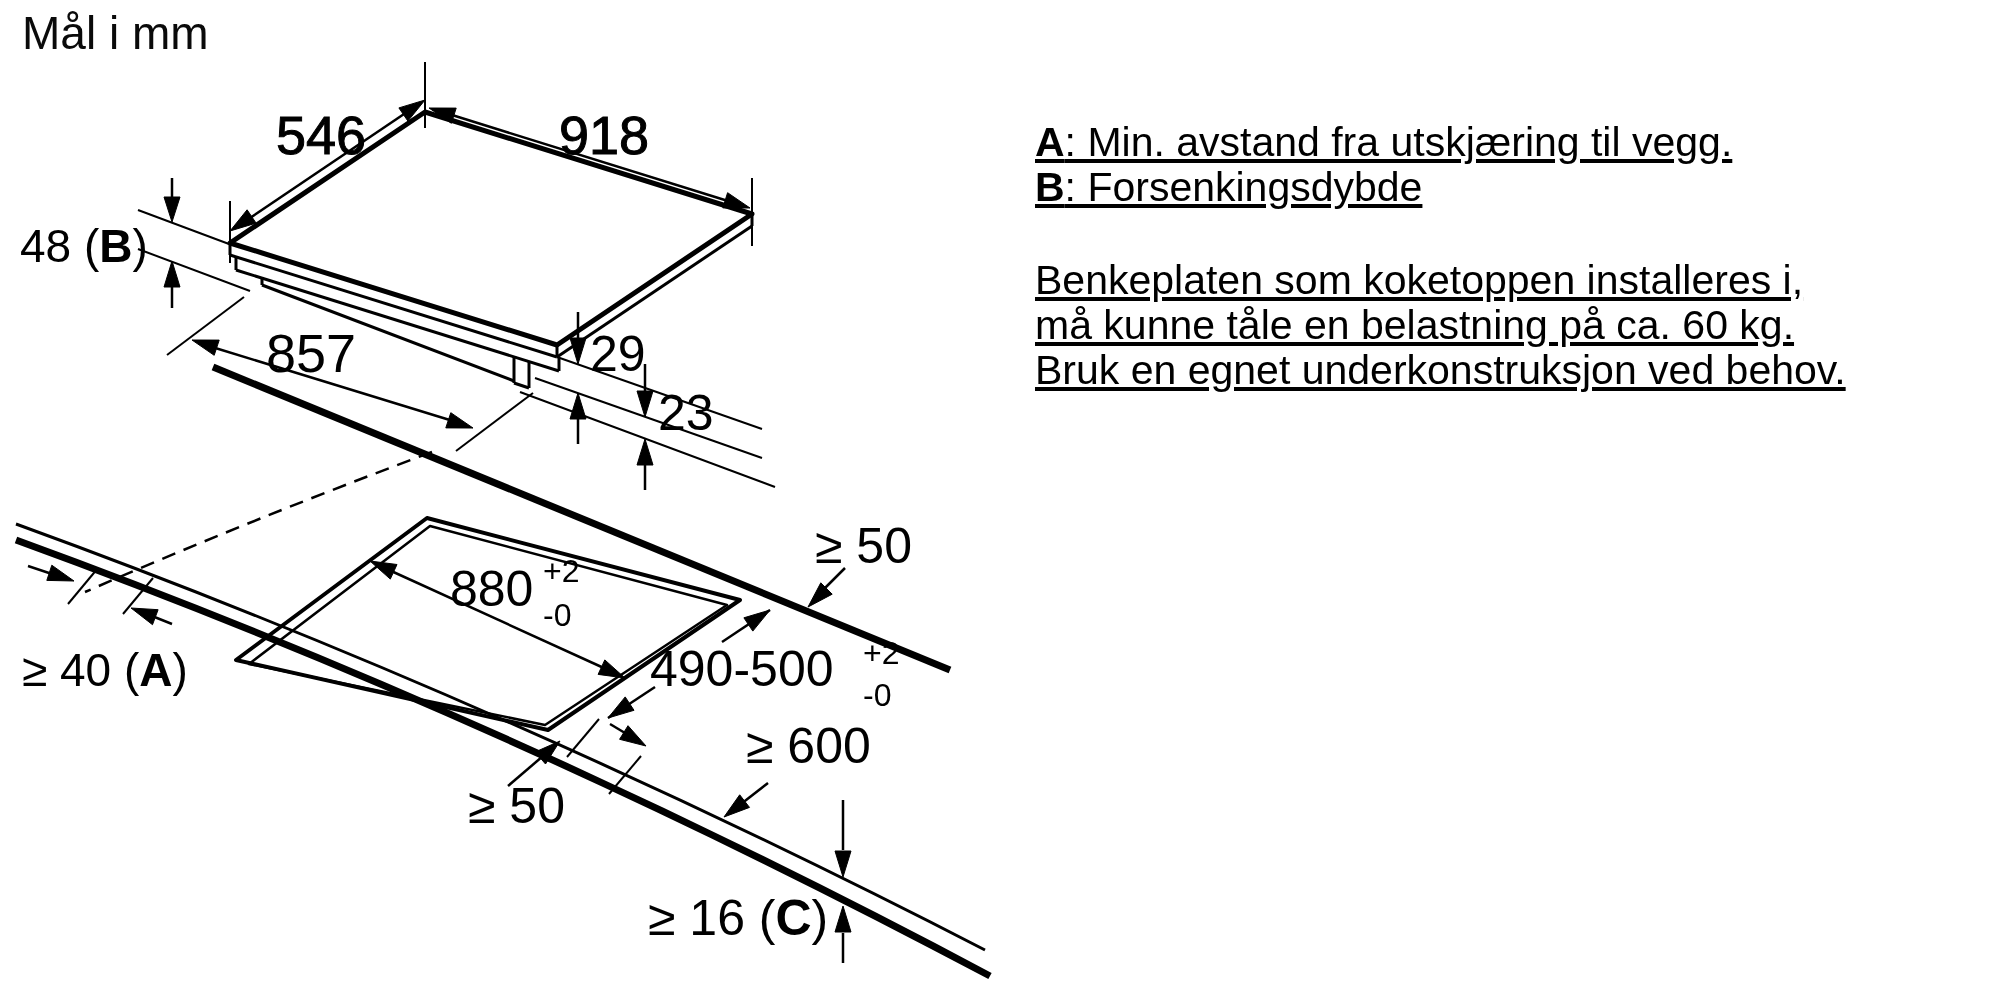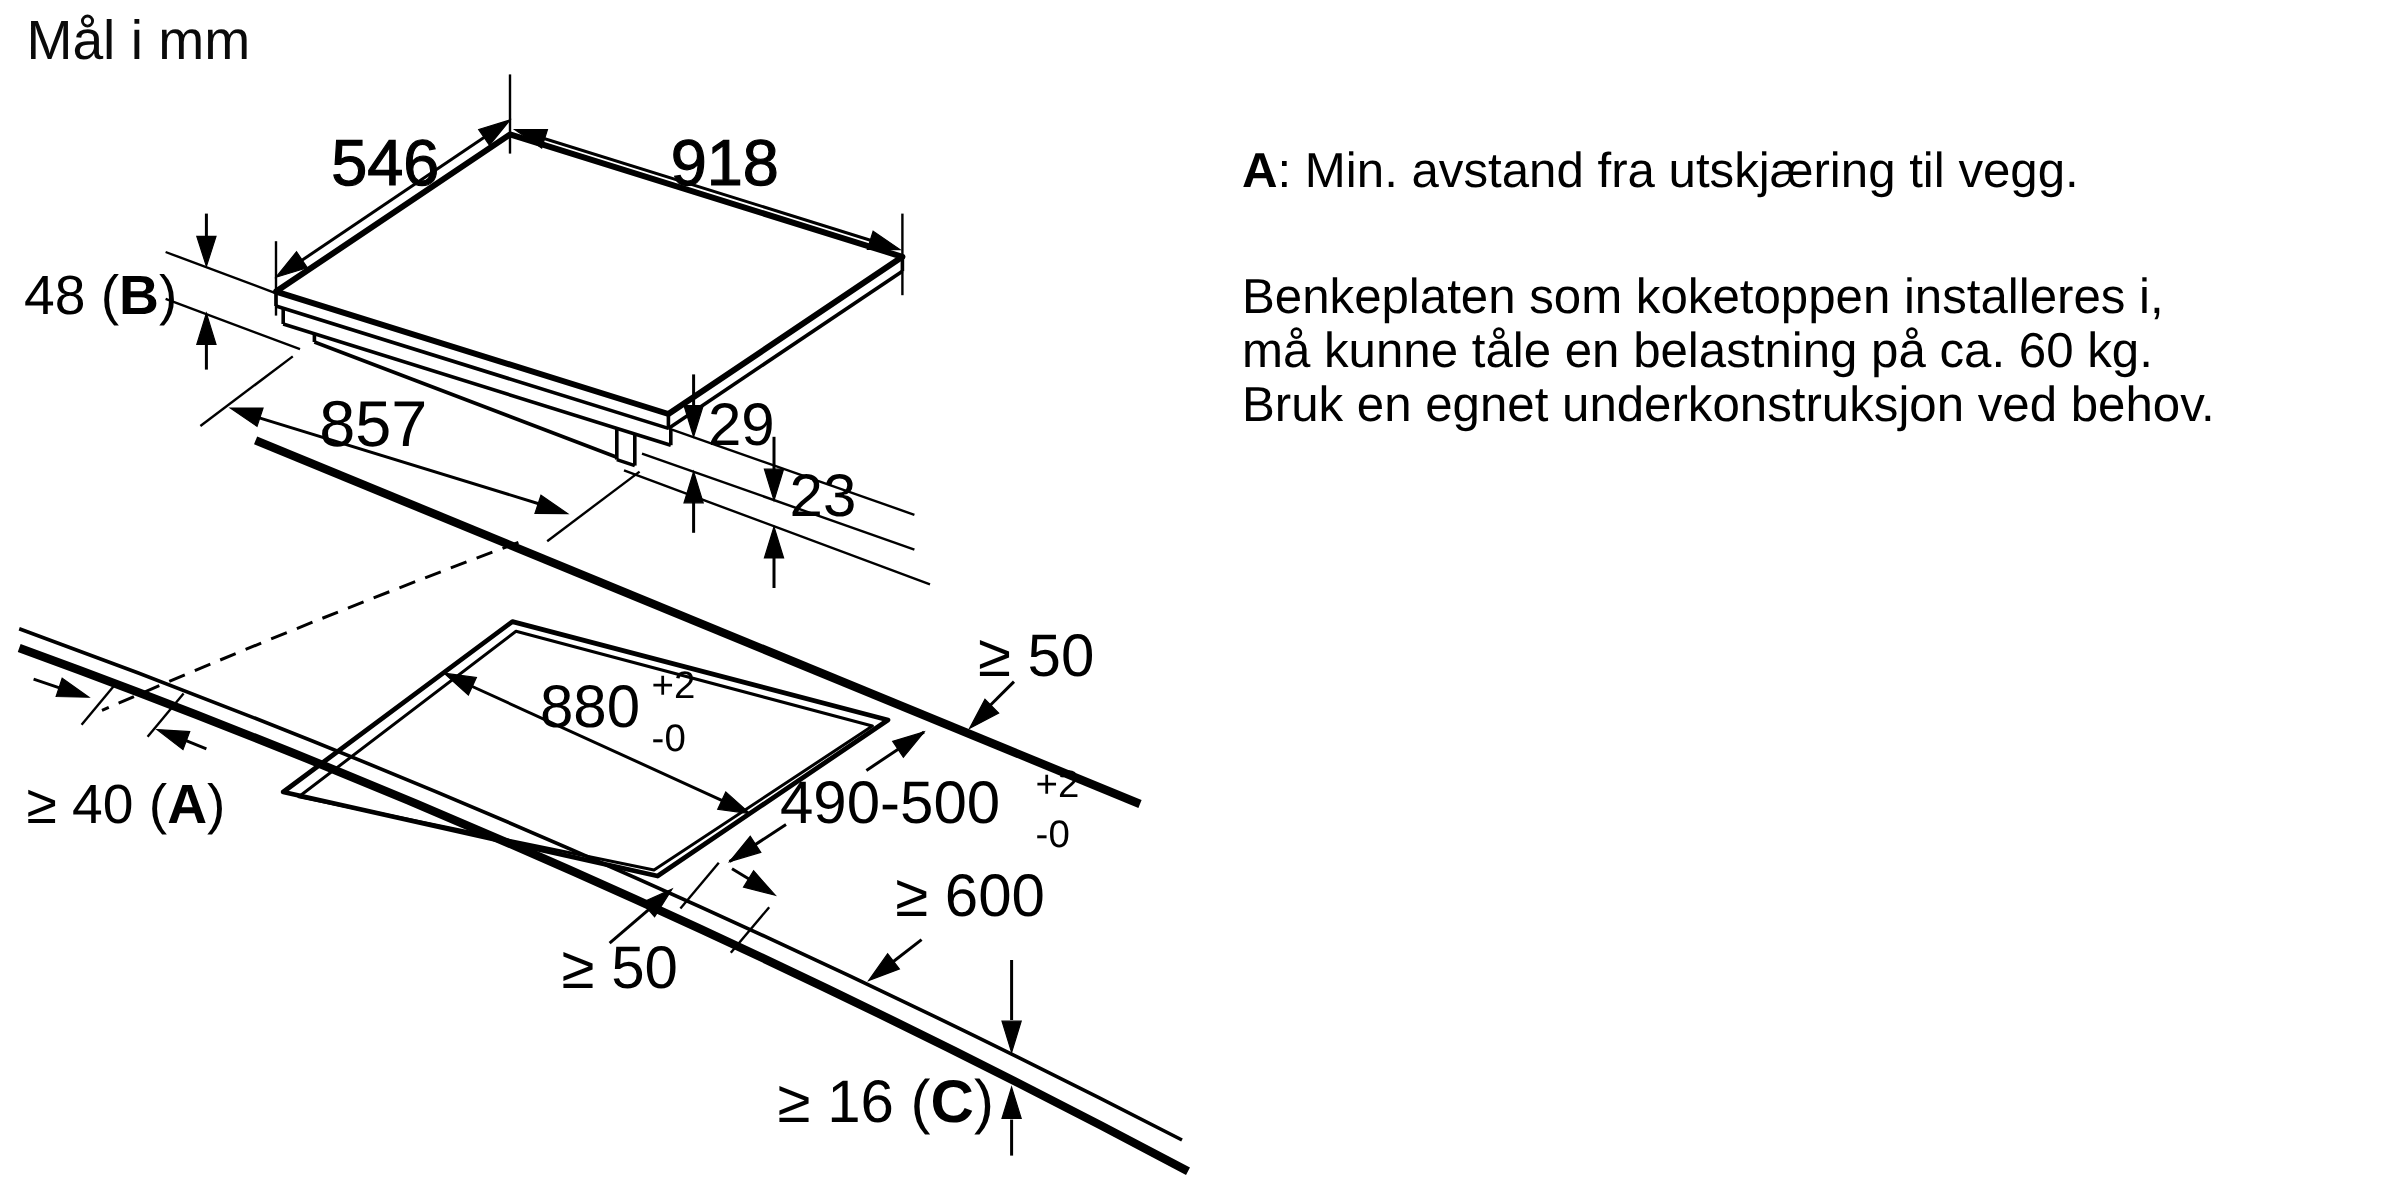--- a/index.html
+++ b/index.html
@@ -8,25 +8,25 @@
   #stage{position:absolute;left:0;top:0;width:2000px;height:820px;}
   #page-title{position:absolute;left:22px;top:6px;font-size:46px;color:#0a0a0a;}
   svg{position:absolute;left:0;top:0;}
   svg text{font-family:"Liberation Sans",sans-serif;fill:#000;}
   .dimtxt{font-size:54px;}
   .dimtxt50{font-size:50px;}
   .dimtxt46{font-size:46px;}
   .tol{font-size:32px;}
   .b{font-weight:bold;}
   #notes{position:absolute;left:1035px;top:120px;width:880px;
-         font-size:41px;line-height:45px;}
+         font-size:41px;line-height:45px;text-decoration:underline;}
   .def-row{padding-left:58px;text-indent:-58px;}
   .def-rest{white-space:pre-line;}
   .def-term{font-weight:bold;}
-  #note-paragraph{margin-top:60px;white-space:pre-line;}
+  #note-paragraph{margin-top:48px;white-space:pre-line;}
 </style>
 </head>
 <body>
 
 <div id="stage">
 
   <div id="page-title">Mål i mm</div>
 
   <svg width="1000" height="1000" viewBox="0 0 1000 1000">
 
@@ -175,18 +175,19 @@
       <line x1="843" y1="800" x2="843" y2="850" stroke-width="2.5"></line>
       <polygon points="843,877 835,851 851,851"></polygon>
       <line x1="843" y1="963" x2="843" y2="933" stroke-width="2.5"></line>
       <polygon points="843,906 835,932 851,932"></polygon>
       <text class="dimtxt50" x="648" y="935" stroke="none"><tspan>≥ 16 (</tspan><tspan class="b">C</tspan><tspan>)</tspan></text>
     </g>
   </svg>
 
   <div id="notes">
     <div class="def-row"><span class="def-term">A</span><span class="def-rest">: Min. avstand fra utskjæring til vegg.</span></div>
+    <div class="def-row"><span class="def-term">B</span><span class="def-rest">: Forsenkingsdybde</span></div>
     <div id="note-paragraph">Benkeplaten som koketoppen installeres i,
 må kunne tåle en belastning på ca. 60 kg.
 Bruk en egnet underkonstruksjon ved behov.</div>
   </div>
 
 </div>
 
 </body></html>

